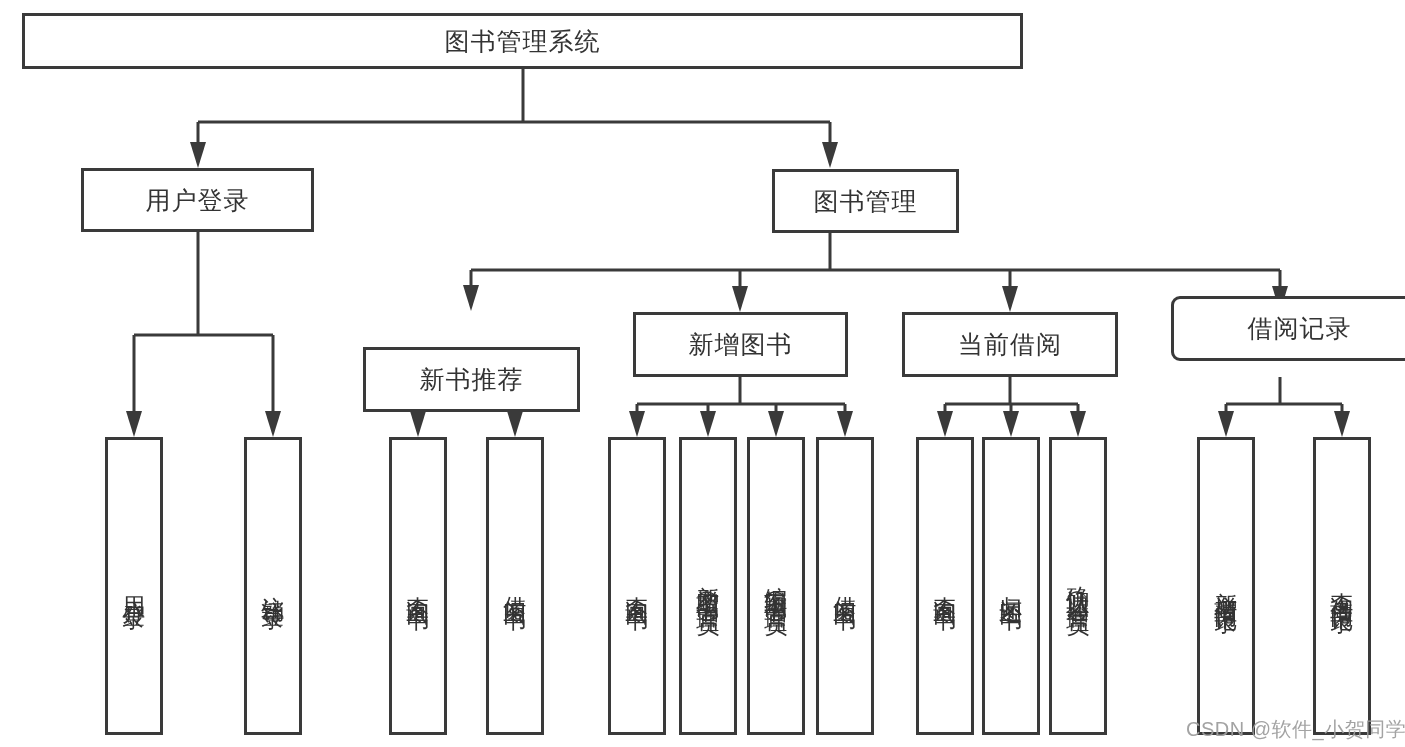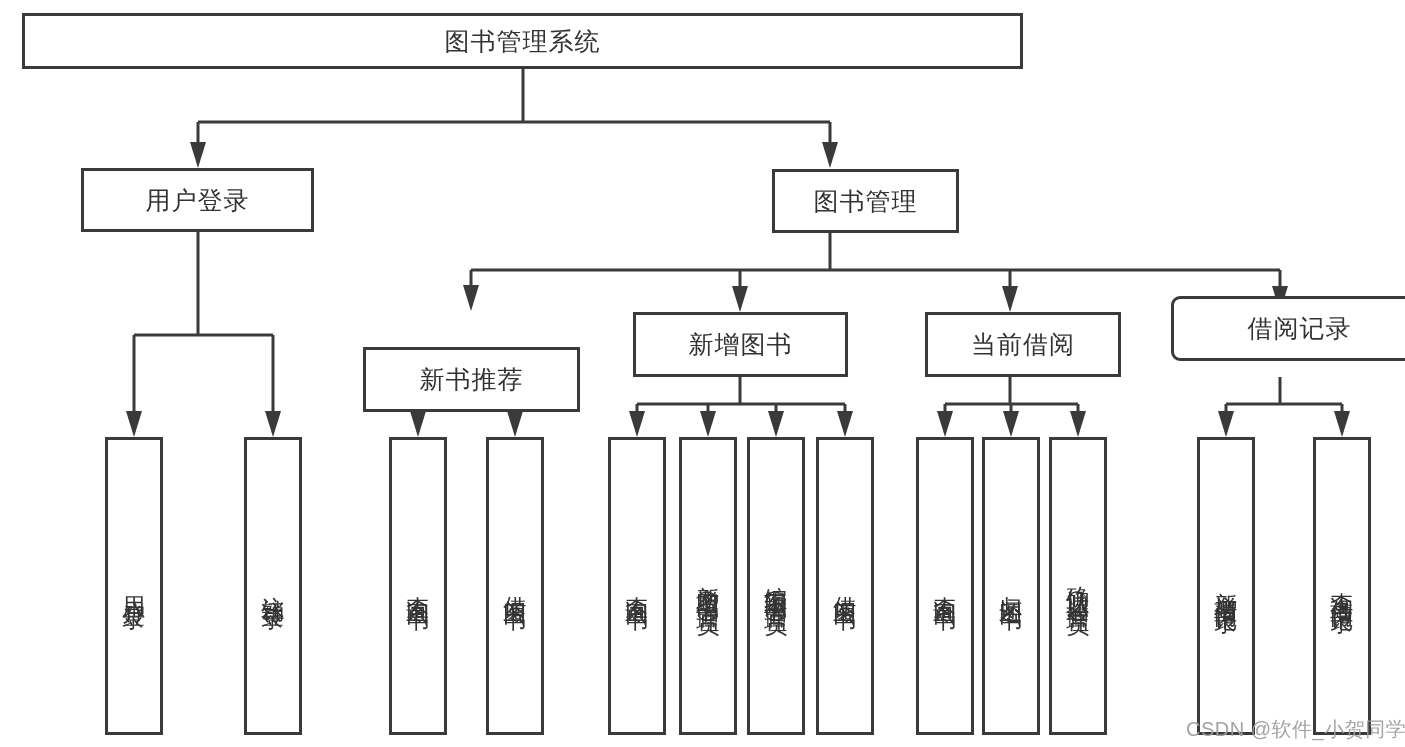--- a/index.html
+++ b/index.html
@@ -100,21 +100,21 @@
     </g>
   </svg>
 
   <div class="node hbox" style="left:22px; top:13px; width:1001px; height:56px;">图书管理系统</div>
 
   <div class="node hbox" style="left:81px; top:168px; width:233px; height:64px;">用户登录</div>
   <div class="node hbox" style="left:728px; top:169px; width:187px; height:64px;margin-left:44px;">图书管理</div>
 
   <div class="node hbox" style="left:363px; top:311px; width:217px; height:65px;margin-top:36px;">新书推荐</div>
   <div class="node hbox" style="left:633px; top:312px; width:215px; height:65px;">新增图书</div>
-  <div class="node hbox" style="left:902px; top:312px; width:196px; height:65px;margin-left:23px;">当前借阅</div>
+  <div class="node hbox" style="left:902px; top:312px; width:216px; height:65px;">当前借阅</div>
   <div class="node hbox" style="left:1171px; top:296px; width:257px; height:65px;border-radius:9px;">借阅记录</div>
 
   <div class="node vbox" style="left:105px; top:437px; width:58px; height:298px;">用户登录</div>
   <div class="node vbox" style="left:244px; top:437px; width:58px; height:298px;">注销登录</div>
 
   <div class="node vbox" style="left:389px; top:437px; width:58px; height:298px;">查询图书</div>
   <div class="node vbox" style="left:486px; top:437px; width:58px; height:298px;">借阅图书</div>
 
   <div class="node vbox" style="left:608px; top:437px; width:58px; height:298px;">查询图书</div>
   <div class="node vbox" style="left:679px; top:437px; width:58px; height:298px;">新增图书（管理员）</div>

